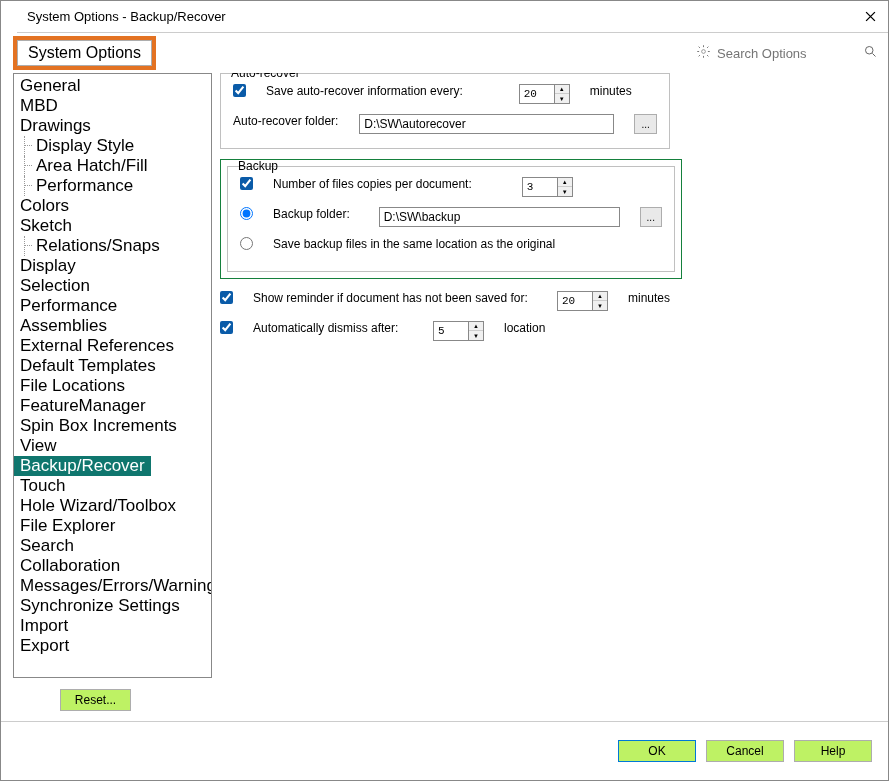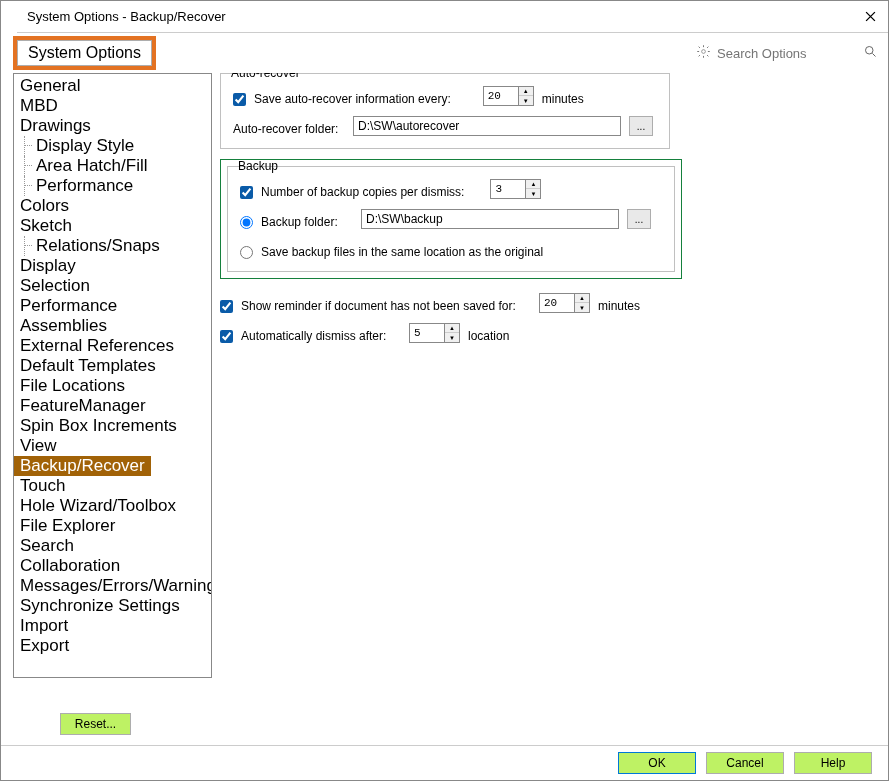--- a/index.html
+++ b/index.html
@@ -14,43 +14,43 @@
 .tab { display: inline-block; background: #fff; border: 1px solid #adadad; padding: 3px 10px; font-size: 16px; }
 .search-box { display: flex; align-items: center; gap: 6px; color: #555; }
 .search-input { border: none; outline: none; font-size: 13px; color: #888; width: 140px; }
 .search-icon svg, .gear-icon svg { width: 15px; height: 15px; stroke: #666; fill: none; }
 .body { display: flex; flex: 1; padding: 0 12px 8px 12px; gap: 8px; overflow: hidden; }
 .nav { width: 199px; border: 1px solid #888; padding: 2px 0; overflow-y: auto; font-size: 17px; height: 605px; }
 .nav-item { padding: 1px 6px; cursor: default; white-space: nowrap; line-height: 18px; }
 .nav-item.sub { padding-left: 22px; position: relative; }
 .nav-item.sub::before { content: ""; position: absolute; left: 10px; top: 0; bottom: 0; border-left: 1px dotted #999; }
 .nav-item.sub::after { content: ""; position: absolute; left: 10px; top: 9px; width: 8px; border-top: 1px dotted #999; }
-.nav-item.selected { background: #a16207; color: #fff; display: inline-block; }
+.nav-item.selected { background: #0f766e; color: #fff; display: inline-block; }
 .content { flex: 1; position: relative; }
 .group { border: 1px solid #c0c0c0; padding: 10px 12px 12px 12px; margin-bottom: 10px; position: relative; width: 450px; }
 .group-title { position: absolute; top: -8px; left: 6px; background: transparent; padding: 0 4px; font-size: 12px; }
 .highlight-box { border: 1px solid #15803d; padding: 6px; width: 462px; margin-bottom: 12px; }
 .highlight-box .group { margin-bottom: 0; width: 100%; border: 1px solid #c0c0c0; }
-.row { display: flex; align-items: flex-end; gap: 8px; margin-bottom: 8px; min-height: 22px; }
+.row { display: flex; align-items: flex-start; gap: 20px; margin-bottom: 8px; min-height: 22px; }
 .row:last-child { margin-bottom: 0; }
 input[type=checkbox] { width: 13px; height: 13px; accent-color: #0a5ba8; }
 input[type=radio] { width: 13px; height: 13px; }
 .checkbox-label, .radio-label, .plain-label { font-size: 12px; }
 .spinner { display: inline-flex; align-items: center; border: 1px solid #888; height: 20px; }
 .spinner input { border: none; width: 34px; height: 18px; padding: 0 4px; outline: none; font-size: 11px; font-family: Liberation Mono, monospace; }
 .spinner .arrows { display: flex; flex-direction: column; border-left: 1px solid #888; }
 .spinner .arrow { width: 14px; height: 9px; display: flex; align-items: center; justify-content: center; font-size: 6px; line-height: 1; cursor: default; background: #f0f0f0; }
 .spinner .arrow:first-child { border-bottom: 1px solid #ccc; }
 .text-input { border: 1px solid #888; height: 20px; padding: 1px 4px; font-size: 12px; outline: none; }
 .browse-btn { width: 24px; height: 20px; border: 1px solid #adadad; background: #e9e9e9; display: flex; align-items: center; justify-content: center; font-size: 10px; cursor: default; }
 .extra-rows { width: 450px; }
 .reset-row { width: 165px; padding: 4px 0; display:flex; justify-content:center; }
 .btn { border: 1px solid #adadad; background: #bef264; padding: 3px 14px; font-size: 12px; cursor: default; min-width: 68px; text-align: center; }
 .btn.primary { border: 1px solid #0078d7; }
-.footer { border-top: 1px solid #ccc; padding: 6px 16px; display: flex; justify-content: flex-end; gap: 10px; }
+.footer { border-top: 1px solid #ccc; padding: 18px 16px; display: flex; justify-content: flex-end; gap: 10px; }
 .footer .btn { min-width: 78px; }
 .bottom-left { padding-left:12px; padding-bottom:6px; }
 </style>
 </head>
 <body>
 
 <div class="window">
 
   <div class="titlebar">
     <span class="title">System Options - Backup/Recover</span>
@@ -109,21 +109,21 @@
           <input class="text-input" style="width: 268px;" value="D:\SW\autorecover">
           <span class="browse-btn">...</span>
         </div>
       </div>
 
       <div class="highlight-box">
         <div class="group">
           <span class="group-title">Backup</span>
           <div class="row">
             <input type="checkbox" checked="" style="">
-            <span class="checkbox-label">Number of backup copies per dismiss:</span>
+            <span class="checkbox-label">Number of files copies per document:</span>
             <span style="flex:0 0 10px"></span>
             <span class="spinner">
               <input value="3" style="">
               <span class="arrows">
                   <span class="arrow">▲</span>
                   <span class="arrow">▼</span>
                 </span>
             </span>
           </div>
           <div class="row">

